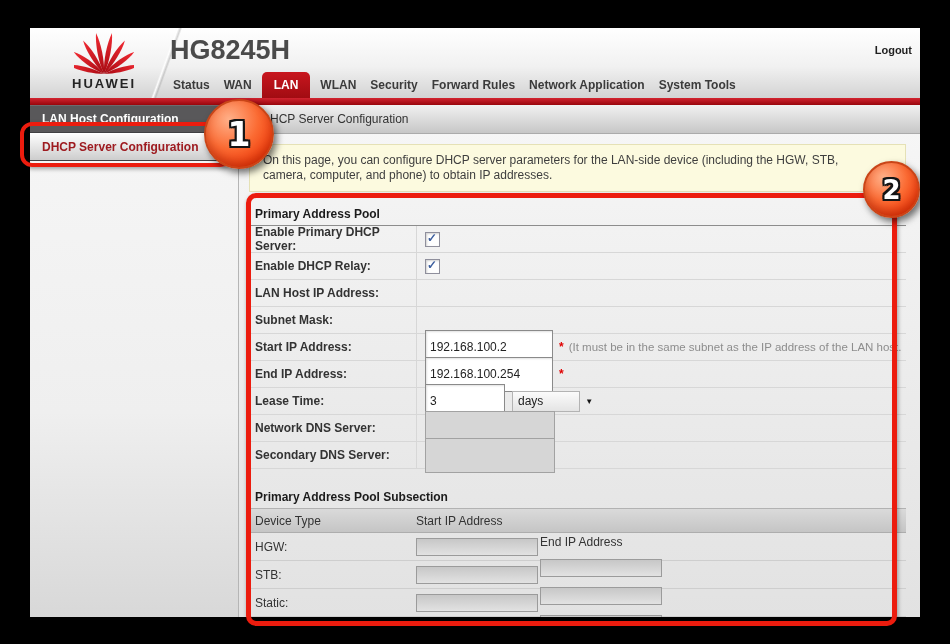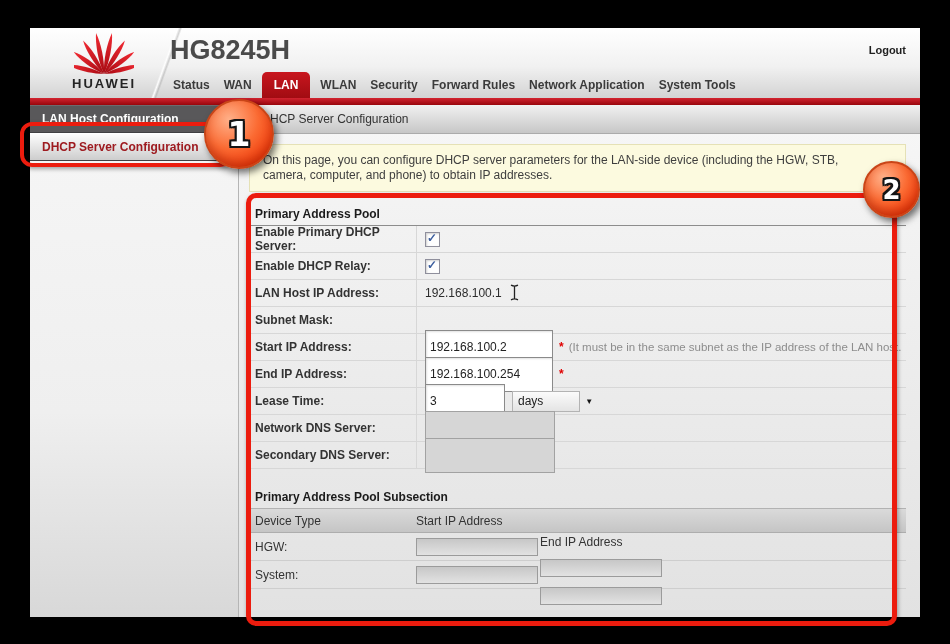--- a/index.html
+++ b/index.html
@@ -12,21 +12,21 @@
     background:#e9e9e9;overflow:hidden;
   }
   
   .hdr{height:70px;background:linear-gradient(#ffffff,#f1f1f1 55%,#d3d3d3);position:relative;}
   .logo{position:absolute;left:26px;top:3px;width:96px;text-align:center;}
   .logo svg{width:60px;height:44px;display:block;margin:0 auto;}
   .brand{font-size:13px;font-weight:bold;letter-spacing:2px;color:#242424;margin-top:1px;}
   .diag{position:absolute;left:118px;top:0;width:36px;height:70px;
     background:linear-gradient(110deg,transparent 46%,rgba(255,255,255,.95) 49%,rgba(160,160,160,.45) 53%,transparent 56%);}
   .model{position:absolute;left:140px;top:7px;font-size:27px;font-weight:bold;color:#4a4a4a;}
-  .logout{position:absolute;right:14px;top:16px;font-size:11px;font-weight:bold;color:#1f1f1f;cursor:pointer;}
+  .logout{position:absolute;right:8px;top:16px;font-size:11px;font-weight:bold;color:#1f1f1f;cursor:pointer;}
   .tabs{position:absolute;left:136px;bottom:0;display:flex;align-items:flex-end;}
   .tab{font-size:12px;font-weight:bold;color:#3b3b3b;padding:6px 7px;cursor:pointer;white-space:nowrap;}
   .tab.active{background:linear-gradient(#c8161e,#a10c12);color:#fff;border-radius:5px 5px 0 0;padding:6px 12px;margin:0 3px;}
   .redbar{height:7px;background:linear-gradient(#d32430,#98060c);}
   
   .bodyrow{display:flex;height:512px;}
   .sidebar{width:208px;display:flex;flex-direction:column;border-right:1px solid #b5b5b5;background:linear-gradient(180deg,#f6f6f6 0%,#efefef 60%,#d8d8d8 100%);}
   .menu{background:#59585a;}
   .mitem{height:26px;line-height:26px;padding-left:12px;font-size:12px;font-weight:bold;color:#fff;
     border-bottom:1px solid #414043;border-top:1px solid #6c6b6e;cursor:pointer;}
@@ -160,28 +160,20 @@
 
         <div class="frow">
           <div class="flabel">Enable DHCP Relay:</div>
           <div class="fctrl">
               <span class="cb checked"></span>
             </div>
         </div>
 
         <div class="frow">
           <div class="flabel">LAN Host IP Address:</div>
-          <div class="fctrl">
-            <span class="val">192.168.100.1</span>
-            <span class="ibeam">
-              <svg width="11" height="17" viewBox="0 0 11 17">
-                  <path d="M2 1.2 Q5.5 3 9 1.2 M5.5 2 V15 M2 15.8 Q5.5 14 9 15.8" stroke="#222" stroke-width="1.3" fill="none"></path>
-                </svg>
-            </span>
-          </div>
         </div>
 
         <div class="frow">
           <div class="flabel">Subnet Mask:</div>
         </div>
 
         <div class="frow">
           <div class="flabel">Start IP Address:</div>
           <div class="fctrl">
             <input class="tinput" type="text" value="192.168.100.2" style="">
@@ -232,21 +224,26 @@
           <div class="c2">Start IP Address</div>
           <div class="c3">End IP Address</div>
         </div>
 
         <div class="trow">
           <div class="c1">HGW:</div>
           <div class="c2"><input class="tinput dinput" type="text" style=""></div>
           <div class="c3"><input class="tinput dinput" type="text" style=""></div>
         </div>
         <div class="trow">
-          <div class="c1">System:</div>
+          <div class="c1">STB:</div>
+          <div class="c2"><input class="tinput dinput" type="text" style=""></div>
+          <div class="c3"><input class="tinput dinput" type="text" style=""></div>
+        </div>
+        <div class="trow">
+          <div class="c1">Static:</div>
           <div class="c2"><input class="tinput dinput" type="text" style=""></div>
           <div class="c3"><input class="tinput dinput" type="text" style=""></div>
         </div>
 
       </div>
     </div>
   </div>
 </div>
 
 <div class="ann-rect" style="left:20px;top:122px;width:204px;height:37px;"></div>

